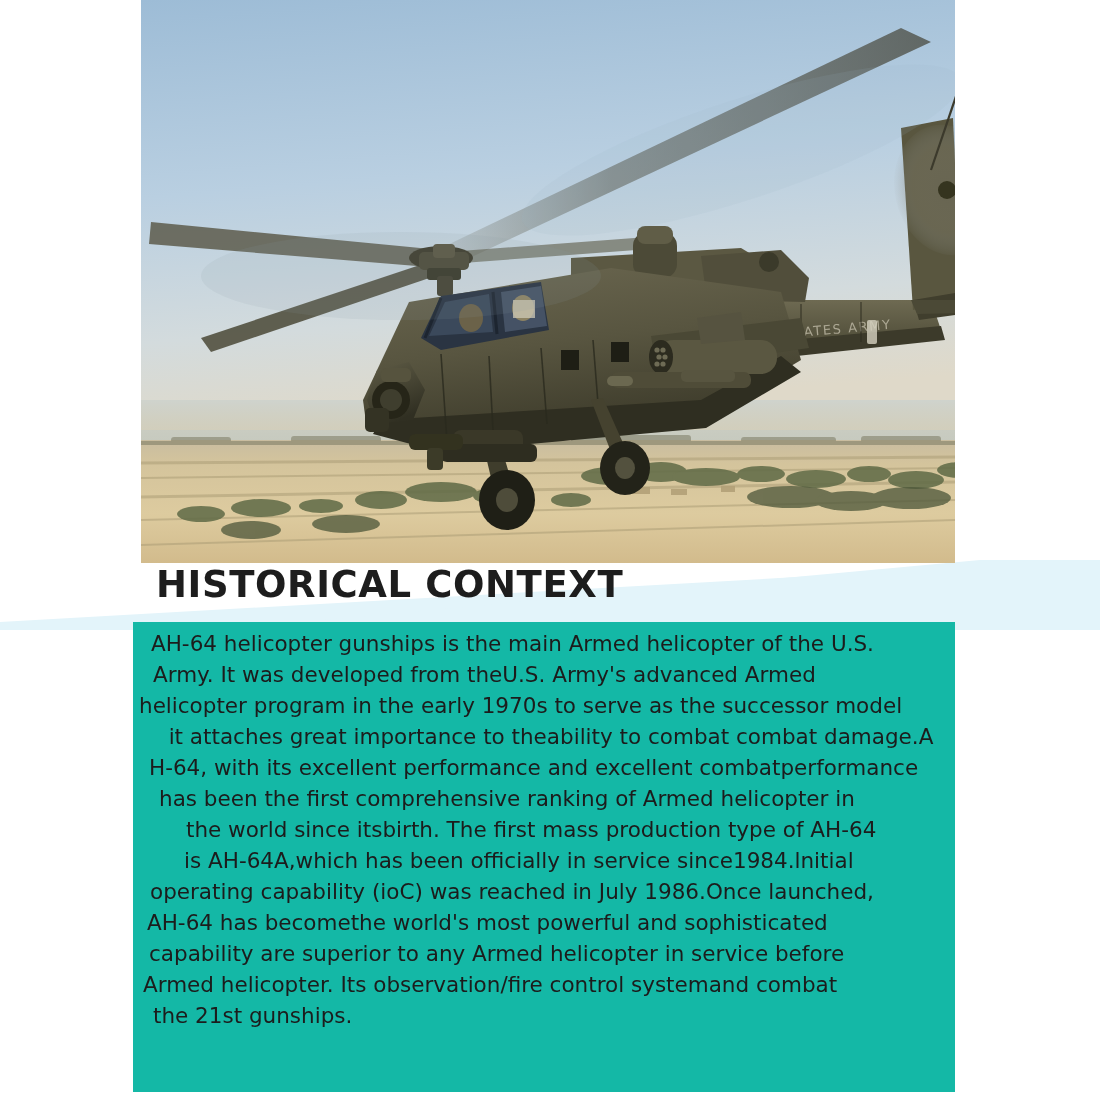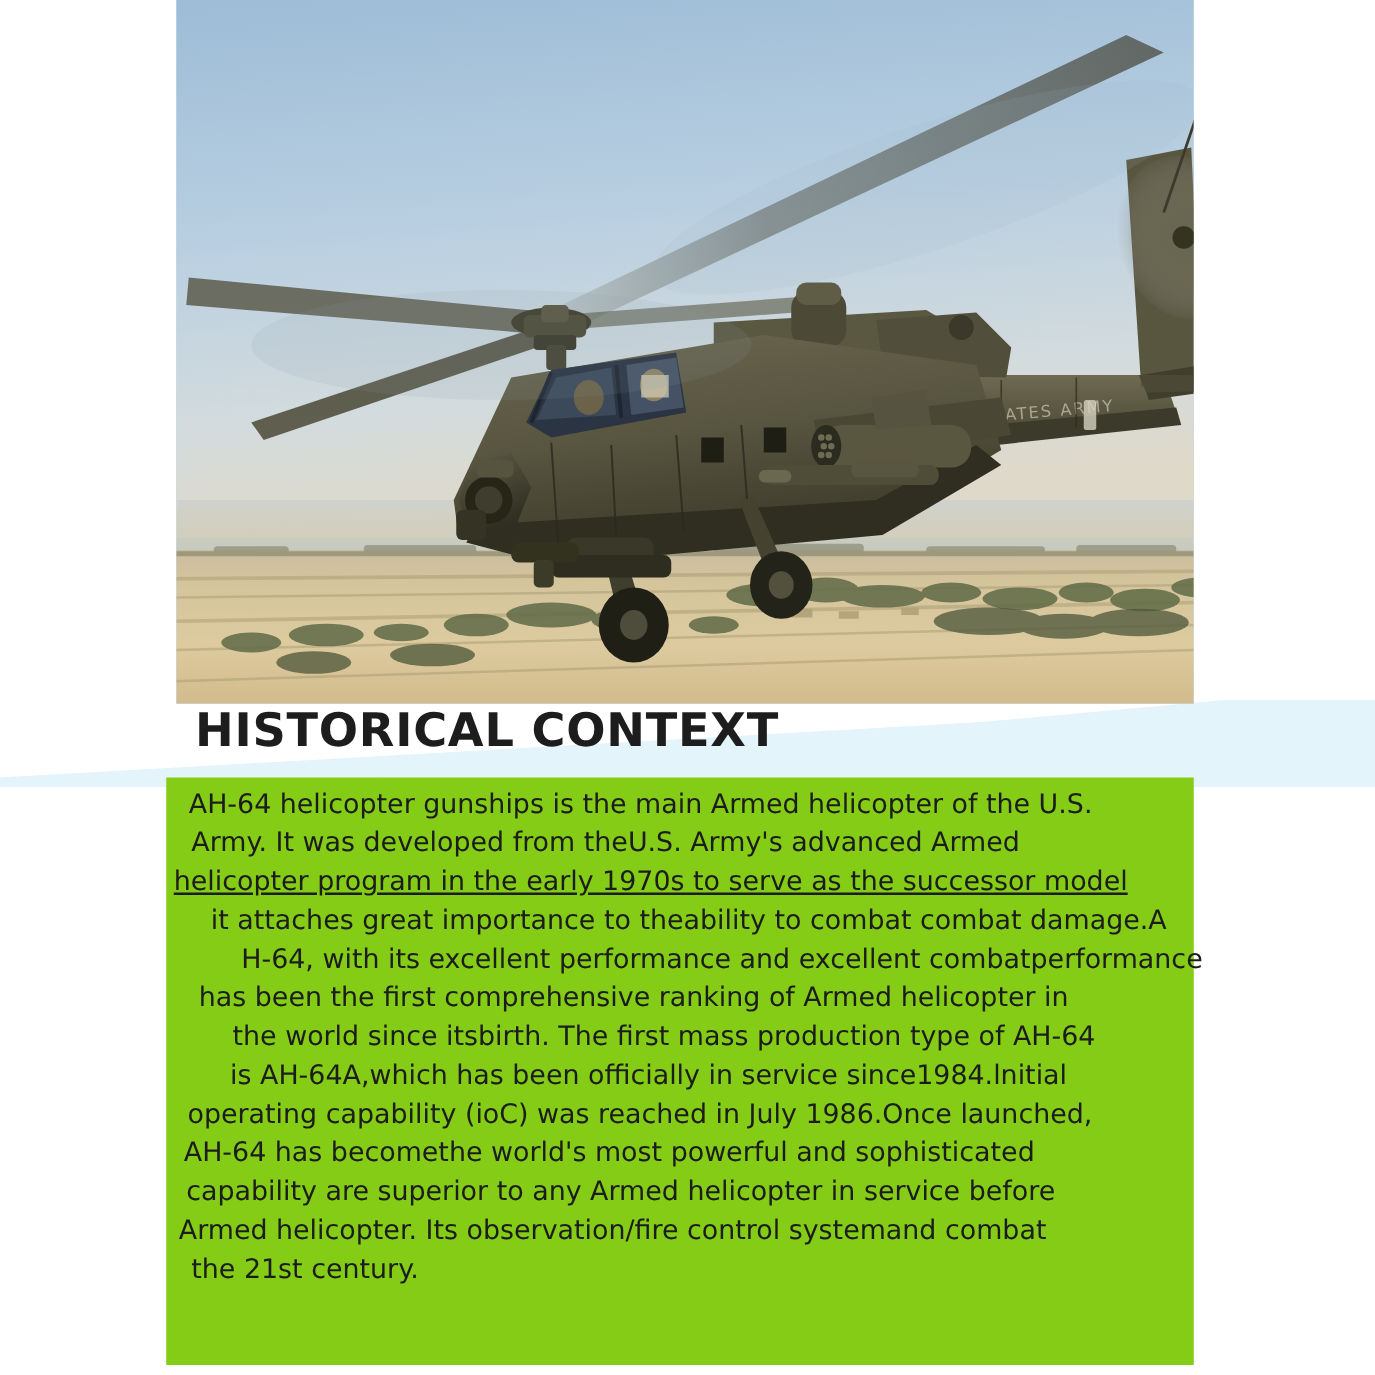--- a/index.html
+++ b/index.html
@@ -62,21 +62,21 @@
     white-space: nowrap;
   }
 
   
   #body-panel {
     position: absolute;
     left: 133px;
     top: 622px;
     width: 822px;
     height: 470px;
-    background: #84cc16;
+    background: #14b8a6;
   }
   #body-text {
     position: absolute;
     left: 0;
     top: 6px;
     width: 822px;
     font-family: "DejaVu Sans", sans-serif;
     font-size: 21.5px;
     color: #1c1c1c;
   }
@@ -339,27 +339,27 @@
       <ellipse cx="600" cy="150" rx="230" ry="50" fill="#9fb1c2" opacity="0.12" transform="rotate(-18 600 150)"></ellipse>
     </svg>
   </div>
 
   <div id="page-title">HISTORICAL CONTEXT</div>
 
   <div id="body-panel">
     <div id="body-text">
         <span class="ln" style="padding-left: 18px;">AH-64 helicopter gunships is the main Armed helicopter of the U.S.</span>
         <span class="ln" style="padding-left: 20px;">Army. It was developed from theU.S. Army's advanced Armed</span>
-        <span class="ln" style="padding-left: 6px; text-decoration: underline;">helicopter program in the early 1970s to serve as the successor model</span>
+        <span class="ln" style="padding-left: 6px;">helicopter program in the early 1970s to serve as the successor model</span>
         <span class="ln" style="padding-left: 14px; text-align: center;">it attaches great importance to theability to combat combat damage.A</span>
-        <span class="ln" style="padding-left: 16px; margin-left: 44px;">H-64, with its excellent performance and excellent combatperformance</span>
+        <span class="ln" style="padding-left: 16px;">H-64, with its excellent performance and excellent combatperformance</span>
         <span class="ln" style="padding-left: 26px;">has been the first comprehensive ranking of Armed helicopter in</span>
         <span class="ln" style="padding-left: 12px; margin-left: 41px;">the world since itsbirth. The first mass production type of AH-64</span>
         <span class="ln" style="padding-left: 7px; margin-left: 44px;">is AH-64A,which has been officially in service since1984.lnitial</span>
         <span class="ln" style="padding-left: 17px;">operating capability (ioC) was reached in July 1986.Once launched,</span>
         <span class="ln" style="padding-left: 14px;">AH-64 has becomethe world's most powerful and sophisticated</span>
         <span class="ln" style="padding-left: 16px;">capability are superior to any Armed helicopter in service  before</span>
         <span class="ln" style="padding-left: 10px;">Armed helicopter. Its observation/fire control systemand combat</span>
-        <span class="ln" style="padding-left: 20px;">the 21st century.</span>
+        <span class="ln" style="padding-left: 20px;">the 21st gunships.</span>
       </div>
   </div>
 
 </div>
 
 </body></html>

